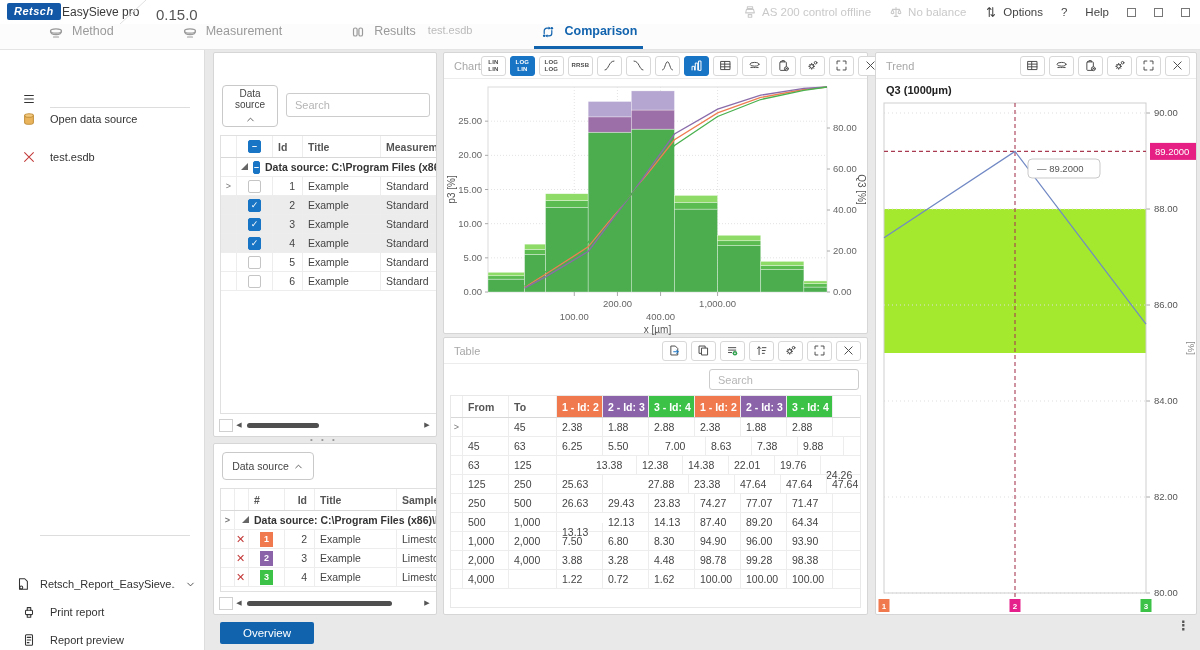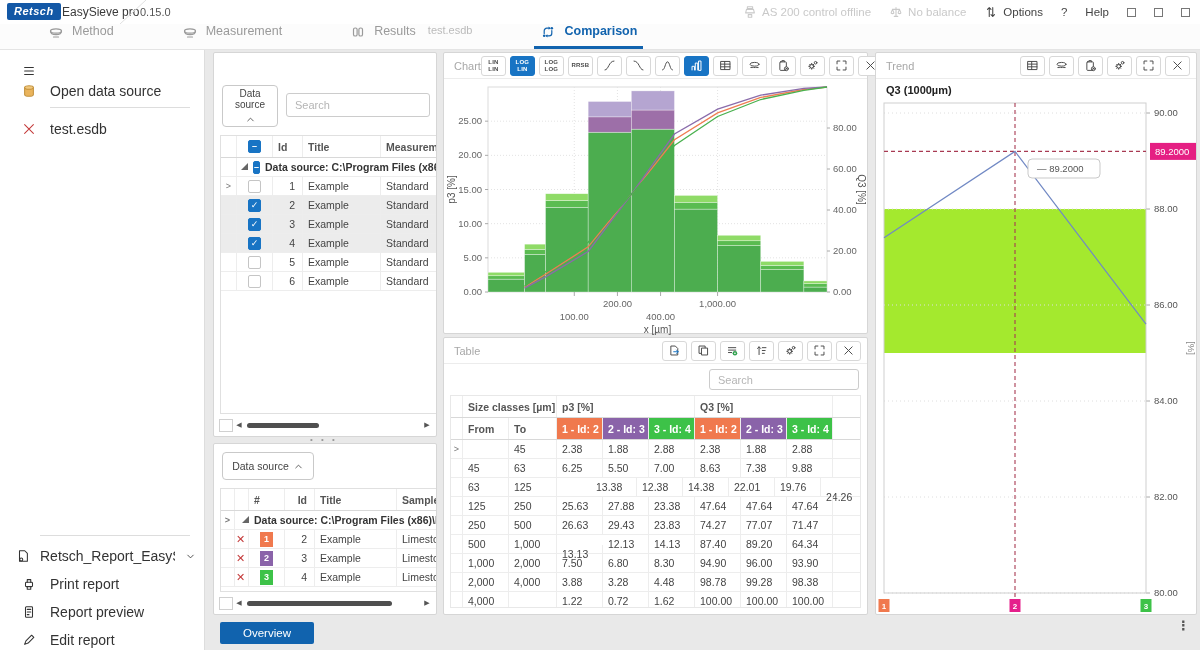--- a/index.html
+++ b/index.html
@@ -4,41 +4,41 @@
 <style>
   * { margin:0; padding:0; box-sizing:border-box; }
   html,body { width:1200px; height:650px; overflow:hidden; background:#fff;
     font-family:"Liberation Sans","DejaVu Sans",sans-serif; font-size:11px; color:#333; }
   .abs { position:absolute; }
   
   #topbar { position:absolute; left:0; top:0; width:1200px; height:24px; background:#fff; }
   #logo { position:absolute; left:7px; top:3px; height:17px; background:#1358a6; color:#fff;
     font-weight:bold; font-style:italic; font-size:11px; line-height:17px; padding:0 7px; border-radius:2px; letter-spacing:.5px;}
   #app-title { position:absolute; left:62px; top:5px; font-size:12px; color:#3a3a3a; }
-  #version { position:absolute; left:140px; top:6px; font-size:11px; color:#555; }
+  #version { position:absolute; left:156px; top:6px; font-size:15px; color:#555; }
   #top-right { position:absolute; right:10px; top:0; height:24px; display:flex; align-items:center; gap:18px; }
   .status-item { display:flex; align-items:center; gap:5px; font-size:11.5px; color:#444; }
   .status-item.disabled { color:#c9c9c9; }
   .winbtn { width:9px; height:9px; border:1px solid #777; background:#fff; display:inline-block; }
   .icon { display:inline-flex; align-items:center; justify-content:center; }
   .icon svg { width:14px; height:14px; }
   .icon.small svg { width:11px; height:11px; }
   
   #tabsbar { position:absolute; left:0; top:24px; width:1200px; height:26px; background:#fcfcfc;
     border-bottom:1px solid #e4e4e4; display:flex; align-items:stretch; padding-left:42px; gap:56px; }
   .tab { display:flex; align-items:flex-start; gap:8px; font-size:12.5px; color:#9a9a9a;
     border-bottom:3px solid transparent; padding:0 6px; }
   .tab .icon svg { width:16px; height:16px; }
   .tab.active { color:#1163ae; font-weight:700; border-bottom-color:#1163ae; }
   .tab-suffix { color:#bbb; font-weight:400; font-size:11px; margin-left:4px; }
   
   #sidebar { position:absolute; left:0; top:50px; width:205px; height:600px; background:#fff;
     border-right:1px solid #ddd; }
   .side-item { position:absolute; left:0; width:100%; height:26px; display:flex; align-items:center;
-    gap:14px; padding-left:22px; font-size:14px; color:#333; cursor:default; white-space:nowrap; overflow:hidden;}
+    gap:14px; padding-left:22px; font-size:11px; color:#333; cursor:default; white-space:nowrap; overflow:hidden;margin-top:28px;}
   .side-div { position:absolute; height:1px; background:#ddd; }
   
   #main { position:absolute; left:205px; top:50px; width:995px; height:600px; background:#e9e9e9; }
   .panel { position:absolute; background:#fff; border:1px solid #d6d6d6; border-radius:2px; }
   .phead { position:absolute; left:0; top:0; right:0; height:26px; border-bottom:1px solid #ececec;
     display:flex; align-items:center; padding:0 6px 0 10px; }
   .ptitle { color:#a8a8a8; font-size:11px; flex:1; }
   .ptools { display:flex; gap:4px; }
   .pbtn { width:25px; height:20px; border:1px solid #d8d8d8; border-radius:3px; background:#fff;
     color:#4a4a4a; display:flex; align-items:center; justify-content:center; flex-direction:column; padding:0; cursor:pointer;}
@@ -611,27 +611,20 @@
             <svg viewBox="0 0 16 16" fill="none" stroke="currentColor" stroke-width="1.2" stroke-linecap="round" stroke-linejoin="round">
               <path d="M3.5 3.5l9 9M12.5 3.5l-9 9"></path>
             </svg>
           </button>
         </span>
     </div>
     <input class="search" style="position: absolute; right: 8px; top: 31px; width: 150px; height: 21px;" placeholder="Search">
     <div id="dt-table" style="position:absolute;left:6px;top:57px;right:6px;bottom:6px;border:1px solid #e8e8e8;overflow:hidden">
         <div class="tr head">
           <div class="tc gut" style="width: 12px;"></div>
-          <div class="tc " style="width: 94px;">Size classes [µm]</div>
-          <div class="tc " style="width: 138px;">p3 [%]</div>
-          <div class="tc " style="width: 138px;">Q3 [%]</div>
-          <div class="tc grow"></div>
-        </div>
-        <div class="tr head">
-          <div class="tc gut" style="width: 12px;"></div>
           <div class="tc " style="width: 46px;">From</div>
           <div class="tc " style="width: 48px;">To</div>
           <div class="tc " style="width: 46px; background: rgb(240, 121, 78); color: rgb(255, 255, 255);">1 - Id: 2</div>
           <div class="tc " style="width: 46px; background: rgb(138, 99, 169); color: rgb(255, 255, 255);">2 - Id: 3</div>
           <div class="tc " style="width: 46px; background: rgb(61, 194, 72); color: rgb(255, 255, 255);">3 - Id: 4</div>
           <div class="tc " style="width: 46px; background: rgb(240, 121, 78); color: rgb(255, 255, 255);">1 - Id: 2</div>
           <div class="tc " style="width: 46px; background: rgb(138, 99, 169); color: rgb(255, 255, 255);">2 - Id: 3</div>
           <div class="tc " style="width: 46px; background: rgb(61, 194, 72); color: rgb(255, 255, 255);">3 - Id: 4</div>
           <div class="tc grow"></div>
         </div>
@@ -646,21 +639,21 @@
           <div class="tc " style="width: 46px;">1.88</div>
           <div class="tc " style="width: 46px;">2.88</div>
           <div class="tc grow"></div>
         </div>
         <div class="tr ">
           <div class="tc gut" style="width: 12px;"></div>
           <div class="tc " style="width: 46px;">45</div>
           <div class="tc " style="width: 48px;">63</div>
           <div class="tc " style="width: 46px;">6.25</div>
           <div class="tc " style="width: 46px;">5.50</div>
-          <div class="tc " style="width: 46px;">7.00</div>
+          <div class="tc " style="width: 46px; margin-left: 11px;">7.00</div>
           <div class="tc " style="width: 46px;">8.63</div>
           <div class="tc " style="width: 46px;">7.38</div>
           <div class="tc " style="width: 46px;">9.88</div>
           <div class="tc grow"></div>
         </div>
         <div class="tr ">
           <div class="tc gut" style="width: 12px;"></div>
           <div class="tc " style="width: 46px;">63</div>
           <div class="tc " style="width: 48px;">125</div>
           <div class="tc " style="width: 46px; margin-left: 34px;">13.38</div>
@@ -669,21 +662,21 @@
           <div class="tc " style="width: 46px;">22.01</div>
           <div class="tc " style="width: 46px;">19.76</div>
           <div class="tc " style="width: 46px; margin-top: 20px;">24.26</div>
           <div class="tc grow"></div>
         </div>
         <div class="tr ">
           <div class="tc gut" style="width: 12px;"></div>
           <div class="tc " style="width: 46px;">125</div>
           <div class="tc " style="width: 48px;">250</div>
           <div class="tc " style="width: 46px;">25.63</div>
-          <div class="tc " style="width: 46px;">27.88</div>
+          <div class="tc " style="width: 46px; margin-left: 40px;">27.88</div>
           <div class="tc " style="width: 46px;">23.38</div>
           <div class="tc " style="width: 46px;">47.64</div>
           <div class="tc " style="width: 46px;">47.64</div>
           <div class="tc " style="width: 46px;">47.64</div>
           <div class="tc grow"></div>
         </div>
         <div class="tr ">
           <div class="tc gut" style="width: 12px;"></div>
           <div class="tc " style="width: 46px;">250</div>
           <div class="tc " style="width: 48px;">500</div>

